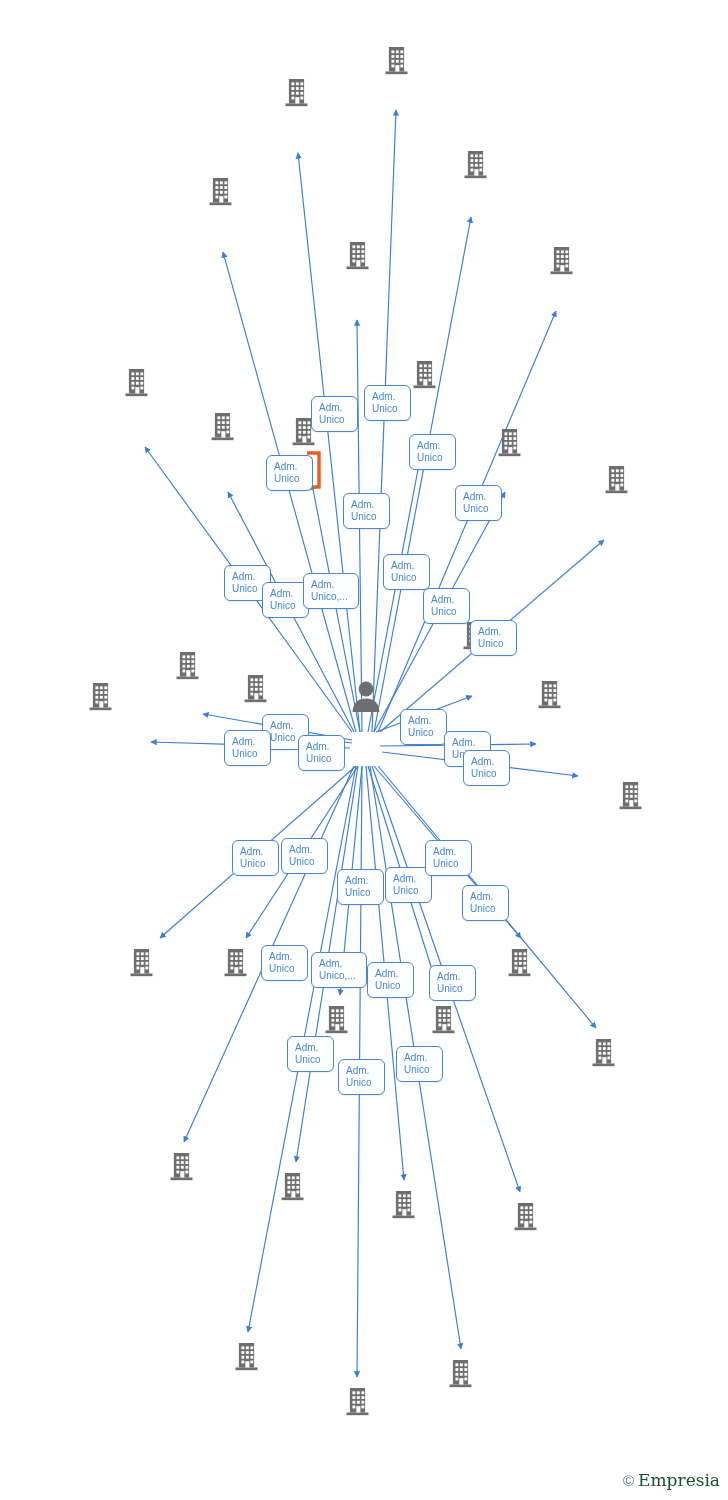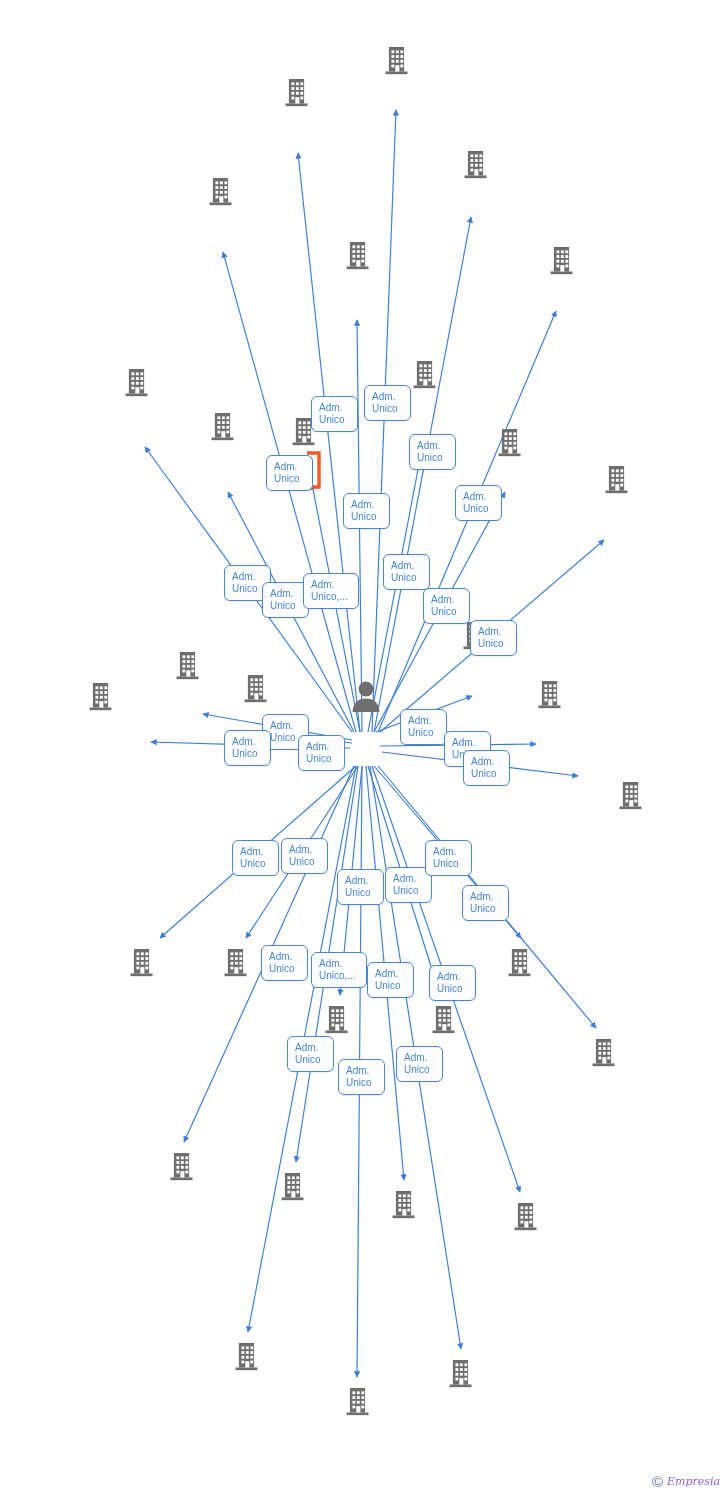--- a/index.html
+++ b/index.html
@@ -30,21 +30,21 @@
     color:#4a87d3;font-size:10px;line-height:12px;
     padding:5px 6px 5px 7px;text-align:left;width:47px;
     box-shadow:0 1px 1px rgba(0,0,0,.06);
   }
   .chip span{display:block;}
   .chip.wide{width:56px;}
 
   
   #watermark{position:absolute;right:8px;bottom:10px;display:flex;align-items:center;gap:4px;}
   #watermark .copy{color:#5c7b96;font-size:15px;}
-  #watermark .brand{color:#8b5cf6;font-size:11px;font-family:"DejaVu Serif",serif;font-style:italic;}
+  #watermark .brand{color:#14532d;font-size:17px;font-family:"DejaVu Serif",serif;}
 </style>
 </head>
 <body>
 
 <div id="graph">
 
   <svg class="edges" viewBox="0 0 728 1500" xmlns="http://www.w3.org/2000/svg">
     <defs>
       <marker id="arrow" viewBox="0 0 10 10" refX="9" refY="5" markerWidth="5.5" markerHeight="5.5" orient="auto-start-reverse">
         <path d="M 0 0 L 10 5 L 0 10 z" fill="#3b7dd8"></path>

